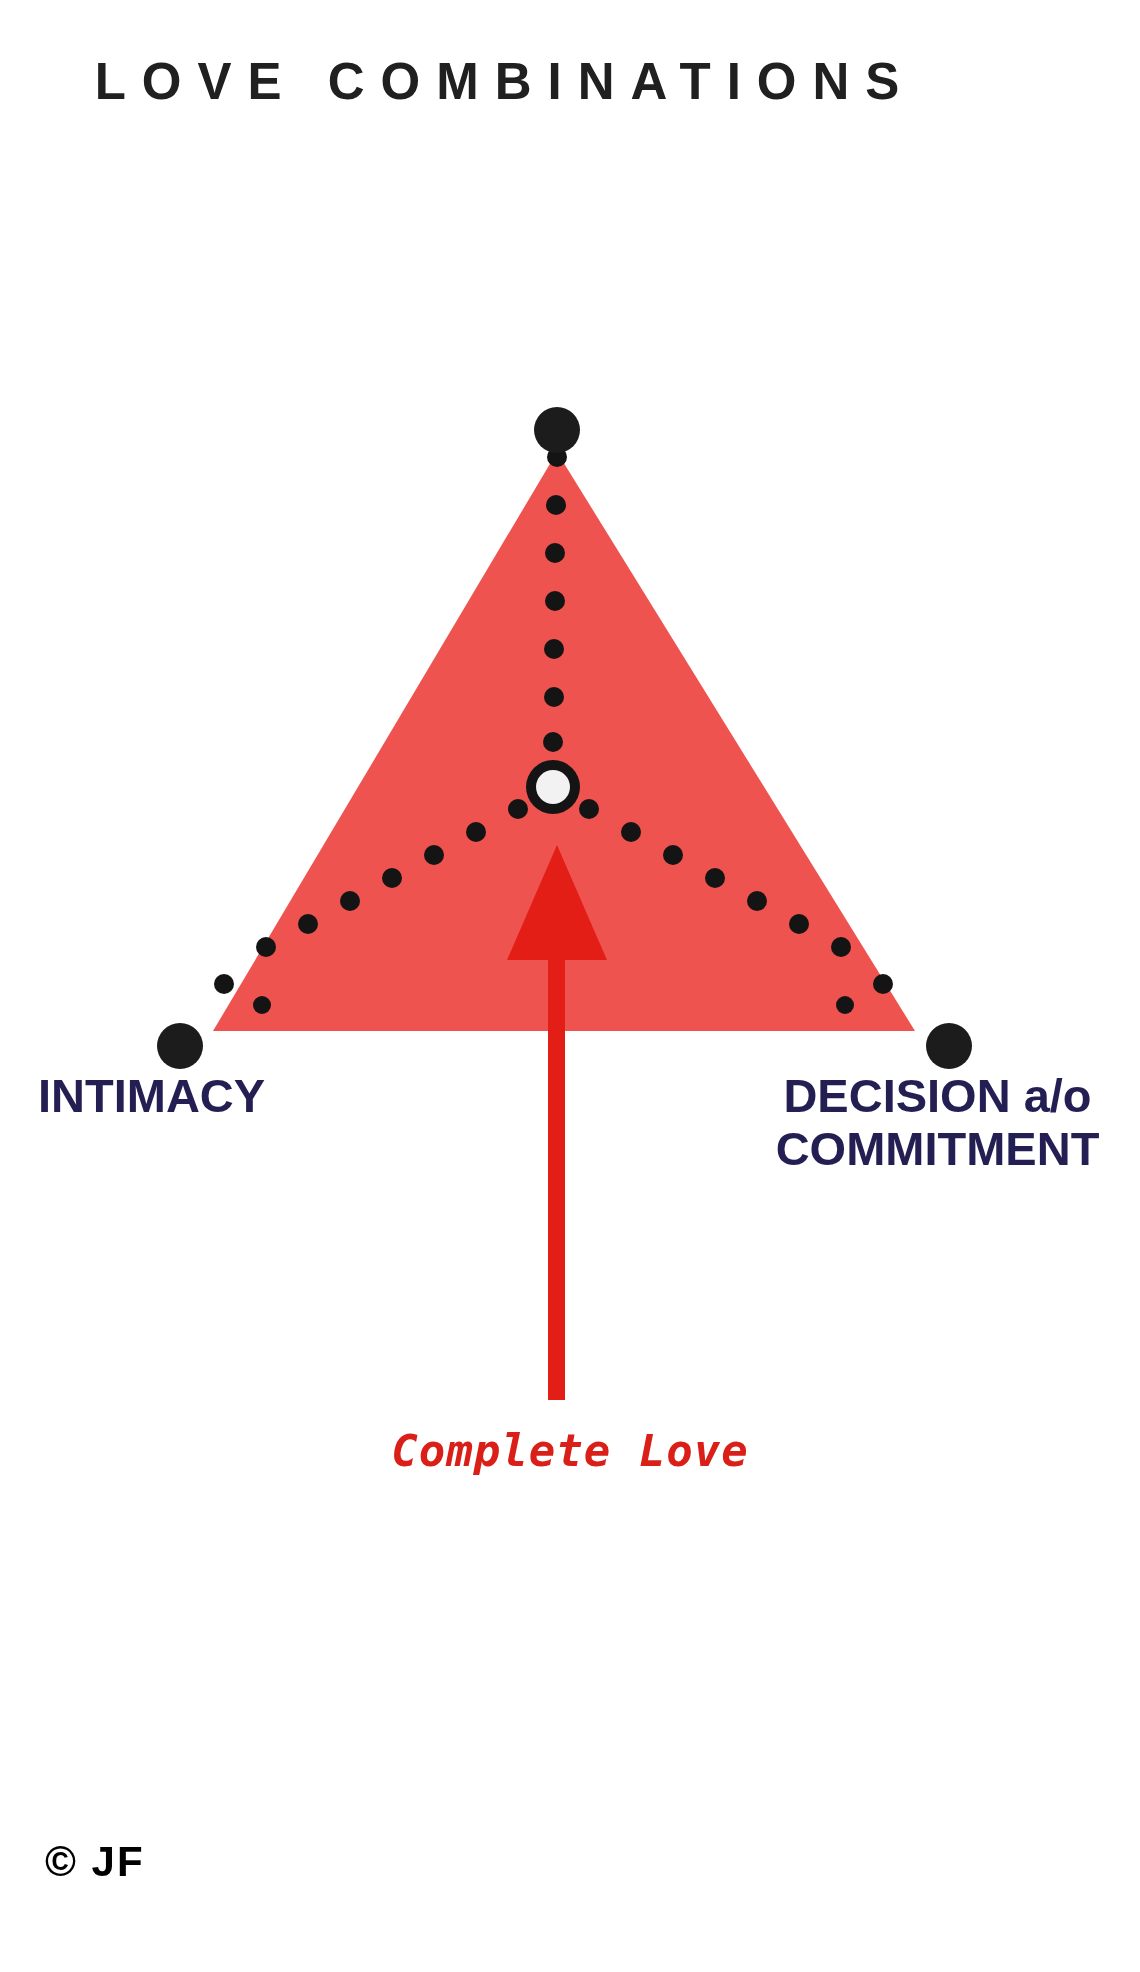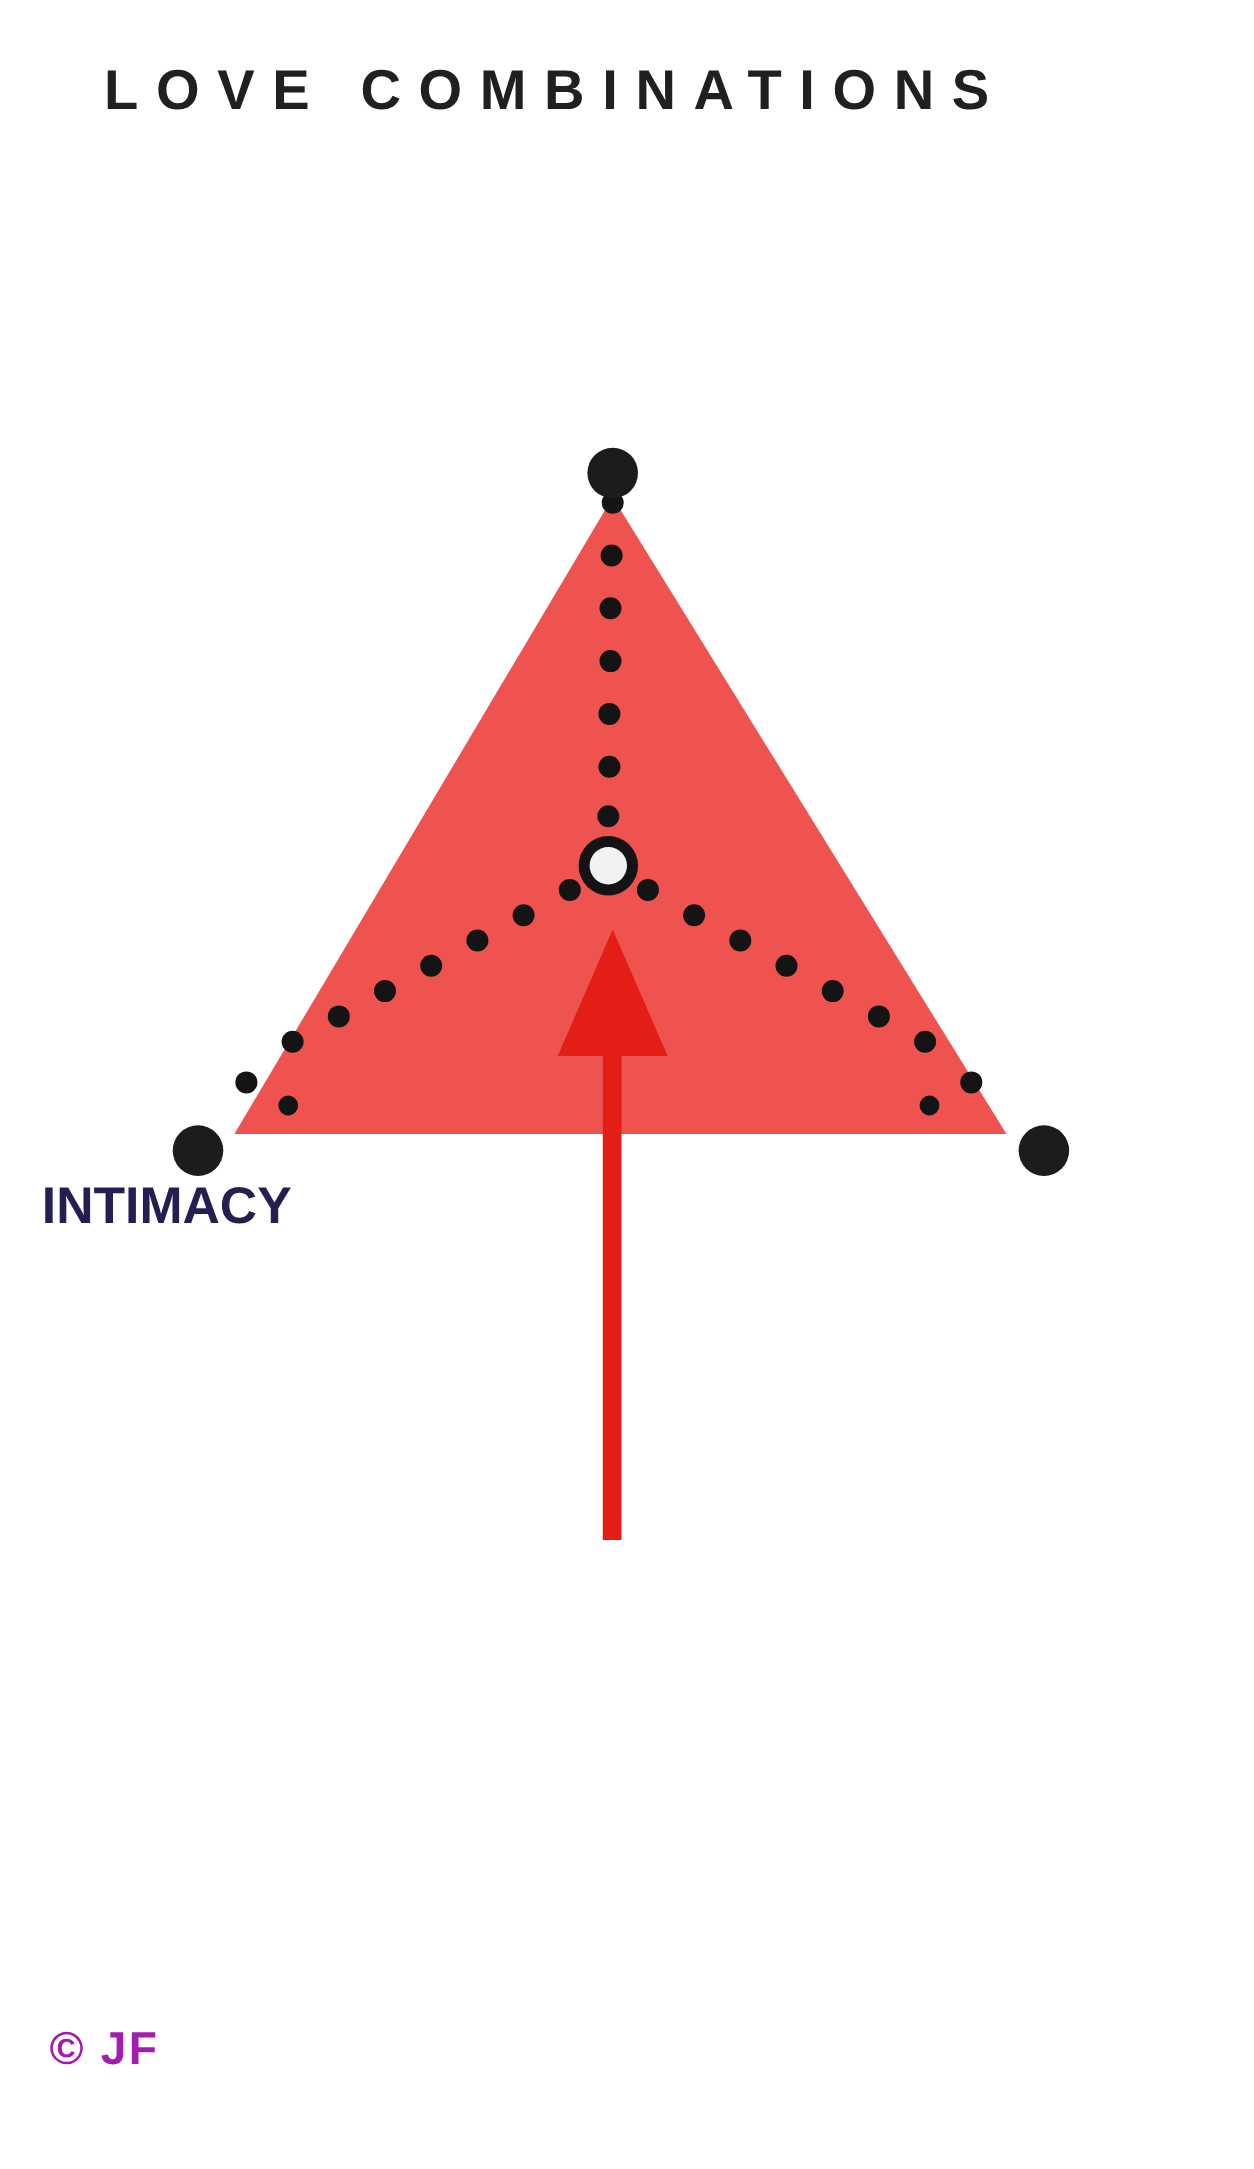--- a/index.html
+++ b/index.html
@@ -86,21 +86,21 @@
     color: #D91F17;
   }
 
   #watermark {
     position: absolute;
     left: 45px;
     top: 1838px;
     font-family: "Liberation Sans", sans-serif;
     font-weight: bold;
     font-size: 42px;
-    color: #a21caf;
+    color: #000000;
     letter-spacing: 2px;
     user-select: none;
   }
 </style>
 </head>
 <body>
 
 <div id="page-title">LOVE COMBINATIONS</div>
 
 <div id="diagram-stage">
@@ -153,16 +153,19 @@
 
     <g>
       <circle cx="553" cy="787" r="27" fill="#141414"></circle>
       <circle cx="553" cy="787" r="17" fill="#F2F2F2"></circle>
     </g>
   </svg>
 
 
   <div class="vertex-label" id="label-passion">INTIMACY</div>
 
+  <div class="vertex-label" id="label-decision">DECISION a/o
+COMMITMENT</div>
 
+  <div id="label-complete-love">Complete Love</div>
 </div>
 
 <div id="watermark">© JF</div>
 
 </body></html>

